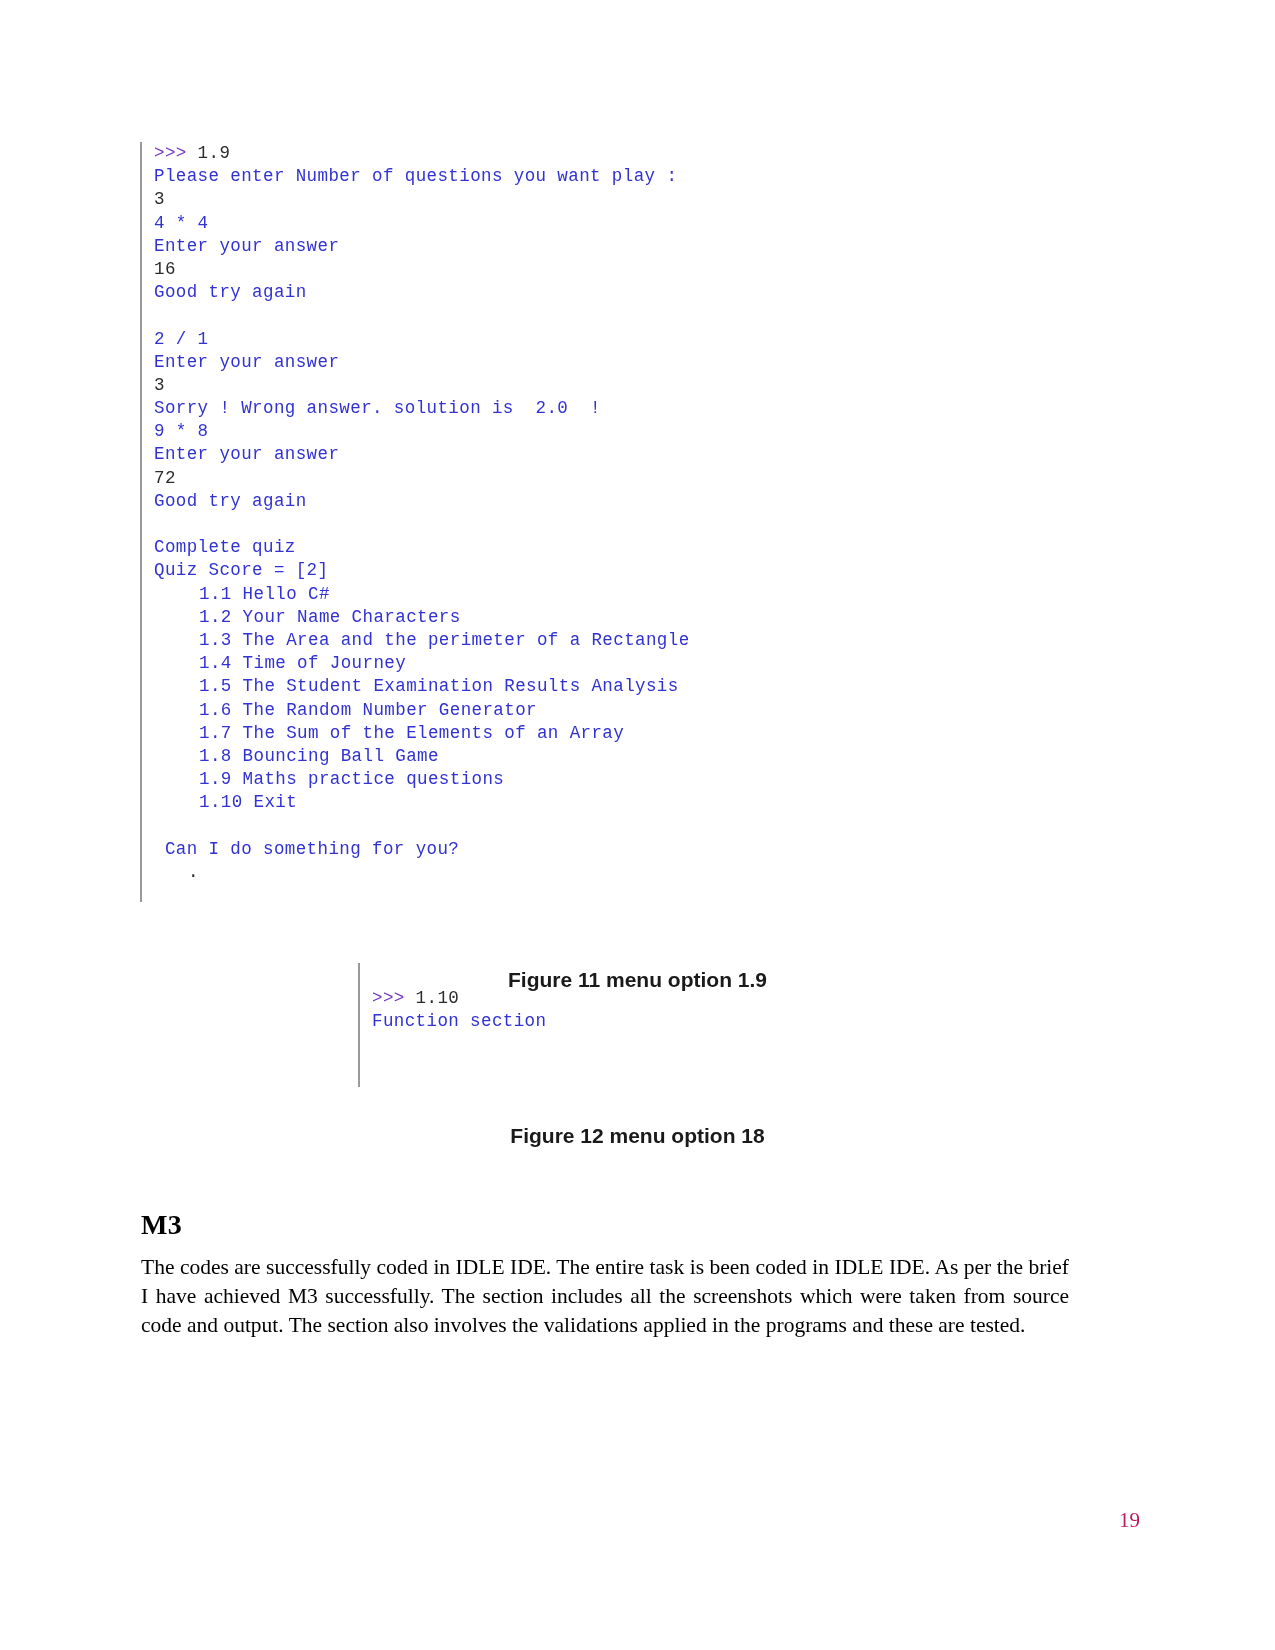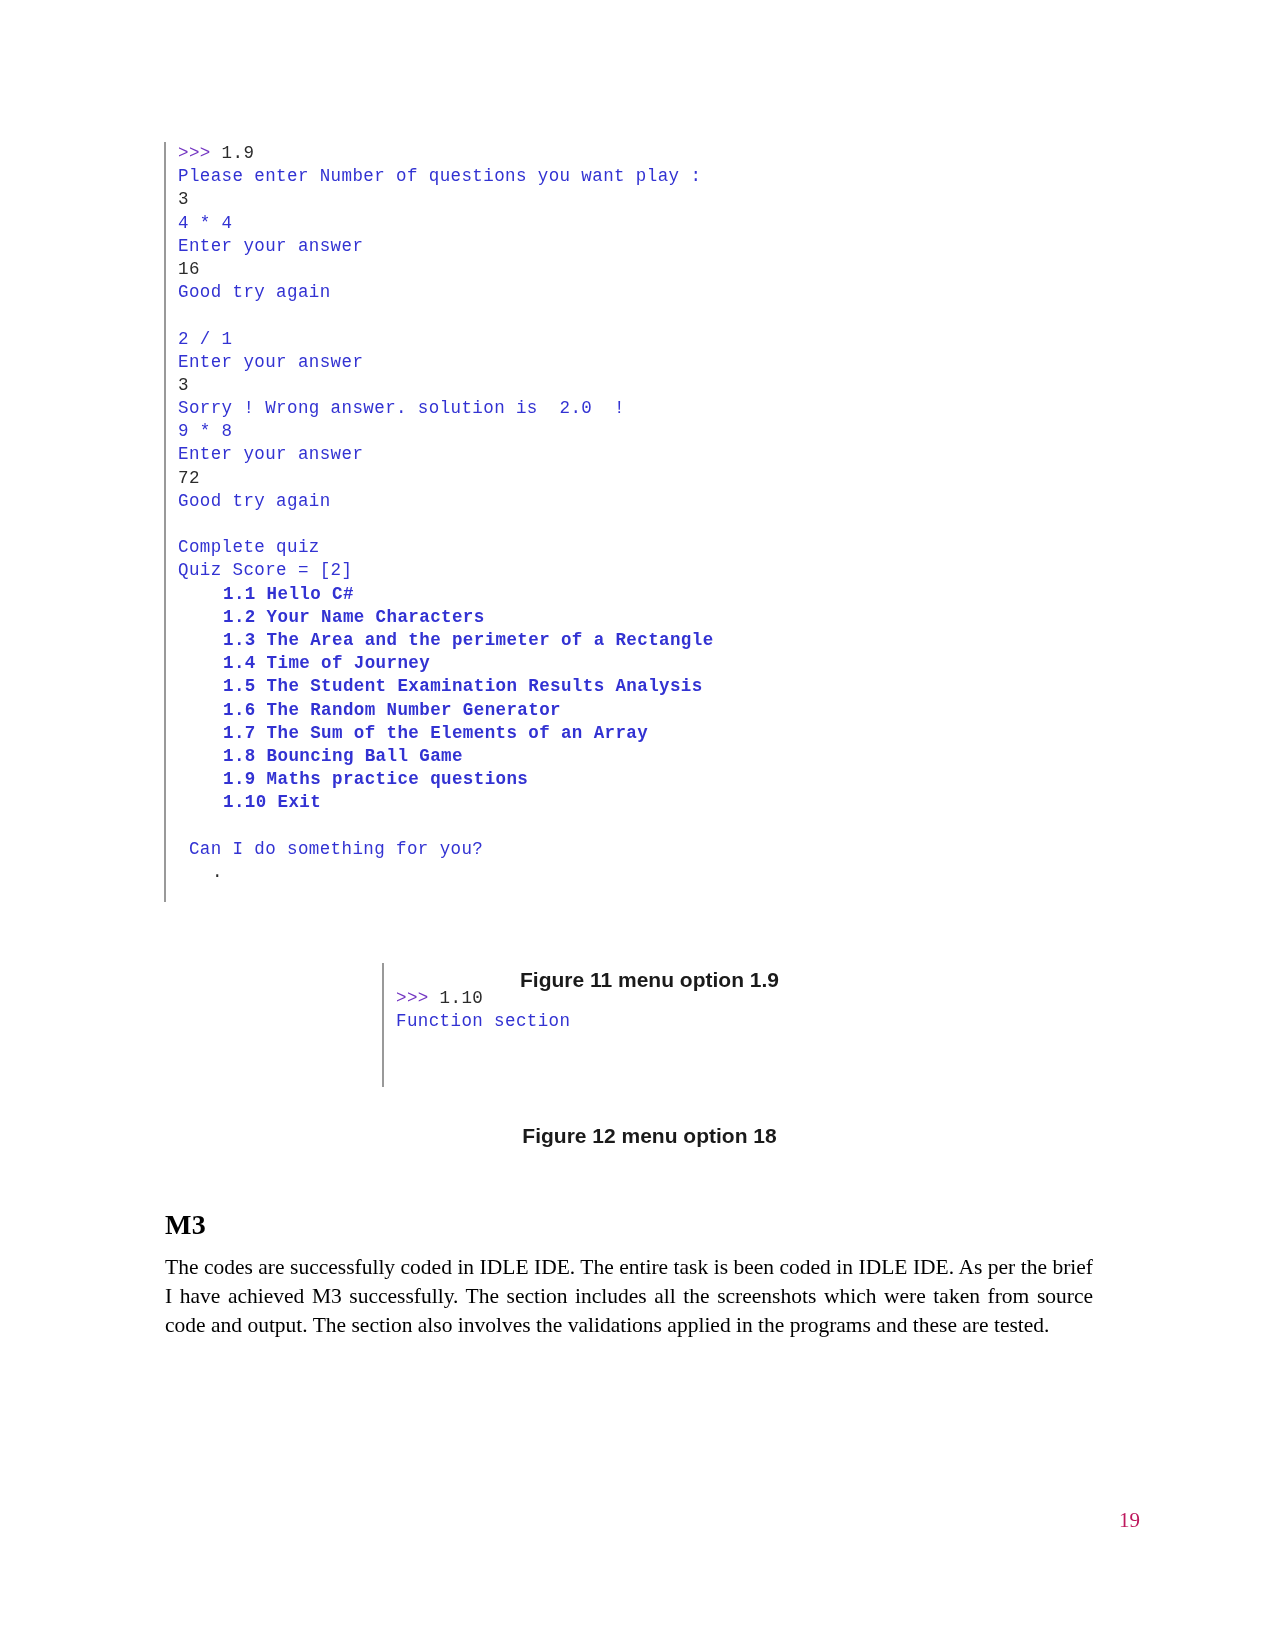--- a/index.html
+++ b/index.html
@@ -12,21 +12,20 @@
     height: 1650px;
     position: relative;
     font-family: "Liberation Serif", "DejaVu Serif", serif;
     color: #000000;
     overflow: hidden;
   }
 
   .page {
     position: absolute;
     inset: 0;
-    margin-left: 24px;
   }
 
   
   .console {
     position: absolute;
     border-left: 2px solid #999999;
     padding-left: 12px;
     font-family: "Liberation Mono", "DejaVu Sans Mono", monospace;
     font-size: 17.5px;
     line-height: 23.2px;
@@ -44,21 +43,21 @@
     height: 100px;
     padding-top: 24px;
   }
 
   .line { display: block; height: 23.2px; }
   .line.blank { height: 23.2px; }
 
   .out    { color: #3232d2; }
   .inp    { color: #2b2b2b; }
   .prompt { color: #7335c2; }
-  .indent { padding-left: 45px; display: inline-block; font-weight: bold; }
+  .indent { padding-left: 45px; display: inline-block; }
   .dot-line { color: #2b2b2b; padding-left: 34px; }
 
   
   .caption {
     position: absolute;
     width: 100%;
     text-align: center;
     font-family: "Liberation Sans", "DejaVu Sans", sans-serif;
     font-size: 21px;
     font-weight: bold;

